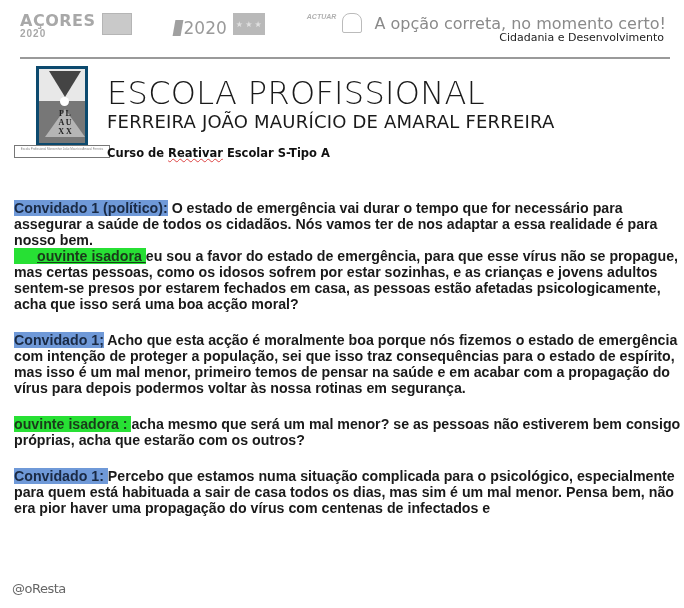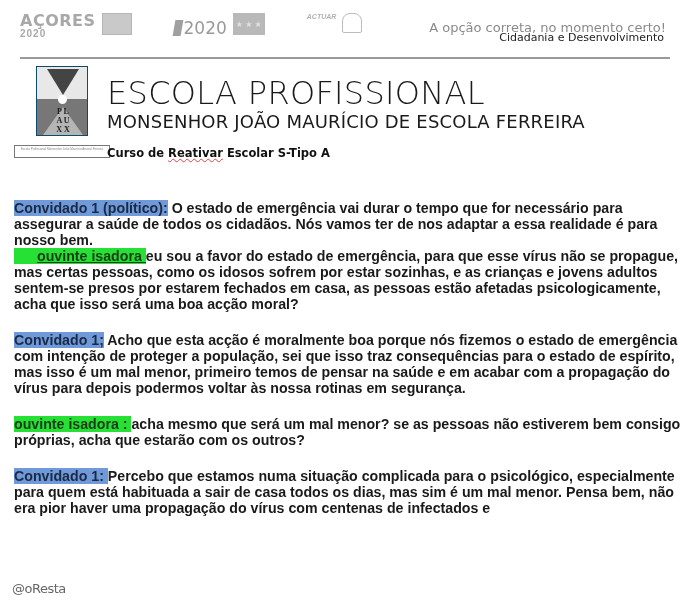--- a/index.html
+++ b/index.html
@@ -11,25 +11,25 @@
   .logo-acores .big { font-size: 16px; letter-spacing: 0.5px; font-family: "DejaVu Sans", sans-serif; }
   .logo-acores .small { font-size: 10px; letter-spacing: 1px; }
   .logo-box { width: 30px; height: 22px; background: #c9c9c9; border: 1px solid #b5b5b5; }
   .logo-tiny { font-size: 4px; color: #aaa; width: 30px; line-height: 1.1; }
   .logo-pt2020 { color: #9a9a9a; font-family: "DejaVu Sans", sans-serif; font-size: 17px; display: flex; align-items: center; gap: 2px; }
   .logo-pt2020 .flag { width: 8px; height: 16px; background: #a0a0a0; transform: skewX(-10deg); }
   .logo-eu { width: 32px; height: 22px; background: #b9b9b9; display: flex; align-items: center; justify-content: center; color: #e0e0e0; font-size: 8px; }
   .logo-actuar { font-style: italic; color: #b0b0b0; font-size: 7px; font-weight: bold; }
   .logo-house { width: 20px; height: 20px; border: 1px solid #bbb; border-radius: 8px 8px 2px 2px; }
 
-  .slogan { position: absolute; right: 18px; top: 20px; font-family: "DejaVu Sans", sans-serif; font-size: 13px; color: #8a8a8a; }
+  .slogan { position: absolute; right: 18px; top: 14px; font-family: "DejaVu Sans", sans-serif; font-size: 16px; color: #8a8a8a; }
   .subtitle-top { position: absolute; right: 20px; top: 31px; font-family: "DejaVu Sans", sans-serif; font-size: 11px; color: #222; }
   .hr-top { position: absolute; left: 20px; top: 57px; width: 650px; height: 2px; background: #9a9a9a; }
 
-  .school-logo { position: absolute; left: 36px; top: 66px; width: 52px; height: 70px; background: #777; border: 1px solid #0c4a6e; overflow: hidden; }
+  .school-logo { position: absolute; left: 36px; top: 66px; width: 52px; height: 80px; background: #777; border: 3px solid #0c4a6e; overflow: hidden; }
   .school-logo .upper { position: absolute; left: 0; top: 0; width: 100%; height: 32px; background: #e8e8e8; }
   .school-logo .bird { position: absolute; left: 10px; top: 2px; width: 0; height: 0; border-left: 16px solid transparent; border-right: 16px solid transparent; border-top: 26px solid #444; }
   .school-logo .dot { position: absolute; left: 21px; top: 28px; width: 9px; height: 9px; background: #fff; border-radius: 50%; }
   .school-logo .pyr { position: absolute; left: 6px; top: 40px; width: 0; height: 0; border-left: 20px solid transparent; border-right: 20px solid transparent; border-bottom: 28px solid #b5b5b5; }
   .school-logo .letters { position: absolute; left: 4px; top: 40px; width: 44px; font-family: "Liberation Serif", serif; font-size: 8px; color: #222; font-weight: bold; text-align: center; line-height: 9px; }
   .school-ribbon { position: absolute; left: 14px; top: 145px; width: 96px; height: 13px; border: 1px solid #777; background: #fff; font-size: 3px; color: #888; text-align: center; line-height: 6px; }
 
   .school-name { position: absolute; left: 107px; top: 74px; font-family: "DejaVu Sans", sans-serif; font-size: 32px; font-weight: 300; color: #1a1a1a; letter-spacing: 0.3px; }
   .school-name-2 { position: absolute; left: 107px; top: 111px; font-family: "DejaVu Sans", sans-serif; font-size: 18px; color: #1a1a1a; letter-spacing: 0.2px; }
   .course { position: absolute; left: 107px; top: 146px; font-family: "DejaVu Sans", sans-serif; font-size: 11.5px; font-weight: bold; color: #111; }
@@ -77,21 +77,21 @@
   <div class="pyr"></div>
   <div class="letters">
     <div>P  L</div>
     <div>A  U</div>
     <div>X    X</div>
   </div>
 </div>
 <div class="school-ribbon">Escola Profissional Monsenhor João Maurício Amaral Ferreira</div>
 
 <div class="school-name">ESCOLA PROFISSIONAL</div>
-<div class="school-name-2">MONSENHOR JOÃO MAURÍCIO DE ESCOLA FERREIRA</div>
+<div class="school-name-2">FERREIRA JOÃO MAURÍCIO DE AMARAL FERREIRA</div>
 <div class="course">
   <span>Curso de </span><span class="squiggle">Reativar</span><span> Escolar S-Tipo A</span>
 </div>
 
 <div class="content">
   <p class="para">
     <span class="spk-blue">Convidado 1 (político):</span><span> O estado de emergência vai durar o tempo que for necessário para assegurar a saúde de todos os cidadãos. Nós vamos ter de nos adaptar a essa realidade é para nosso bem.</span>
   </p>
   <p class="para">
     <span class="spk-green"> ouvinte isadora </span><span>eu sou a favor do estado de emergência, para que esse vírus não se propague, mas certas pessoas, como os idosos sofrem por estar sozinhas, e as crianças e jovens adultos sentem-se presos por estarem fechados em casa, as pessoas estão afetadas psicologicamente, acha que isso será uma boa acção moral?</span>

